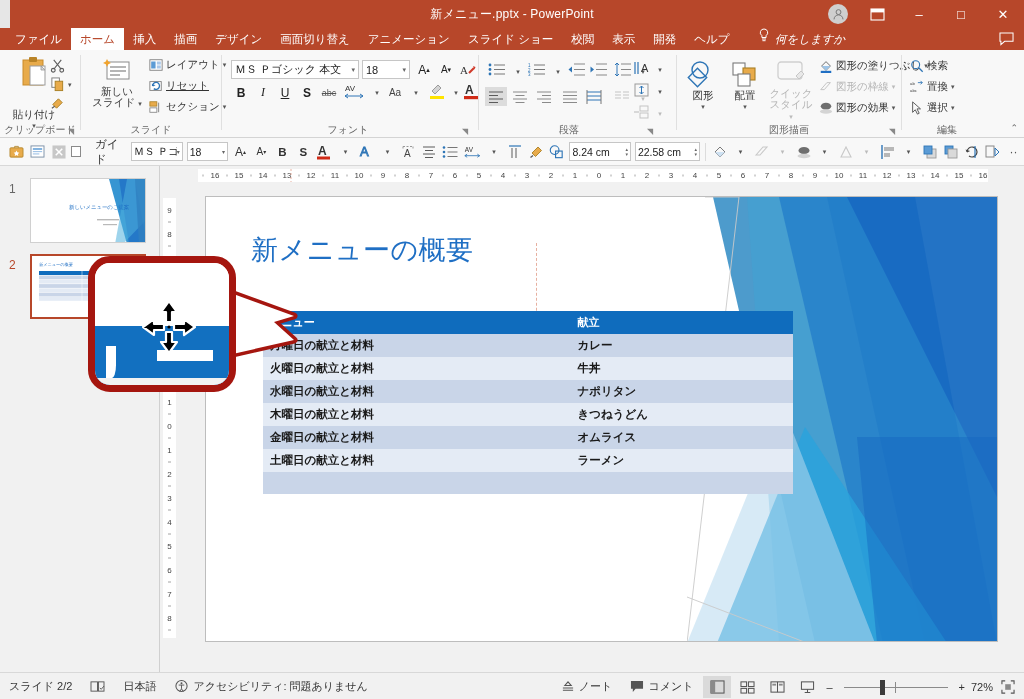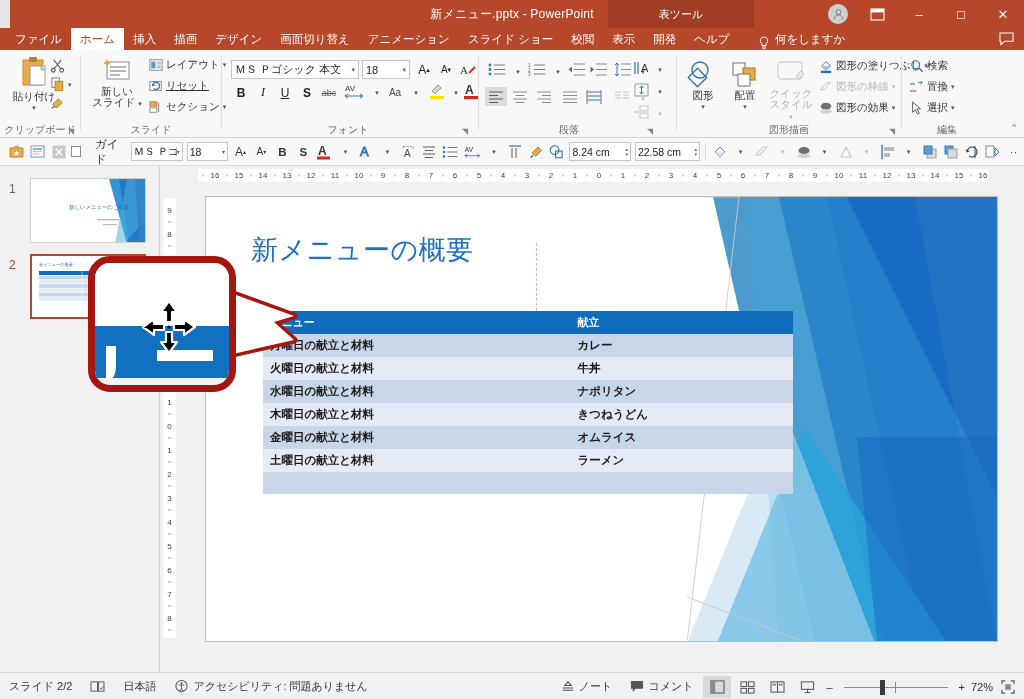--- a/index.html
+++ b/index.html
@@ -49,21 +49,21 @@
   }
   .tabs { display: flex; align-items: stretch; height: 22px; padding-left: 6px; }
   .tab {
     padding: 0 9px; height: 22px; line-height: 22px; color: #fff; font-size: 11.5px;
     white-space: nowrap; cursor: default;
   }
   .tab.active { background: #fff; color: #b7472a; }
   .tab.tool { background: #a03e24; margin-top: 45px; }
   .tellme {
     position: absolute; left: 758px; top: 0; height: 22px; line-height: 22px;
-    color: #fff; font-size: 11.5px; display: flex; align-items: flex-end; gap: 5px;
+    color: #fff; font-size: 11.5px; display: flex; align-items: flex-start; gap: 5px; font-style: italic;
   }
   .bulb { width: 12px; height: 14px; }
   .comment-ic { position: absolute; right: 10px; top: 4px; width: 15px; height: 14px; }
 
   
   .ribbon {
     position: absolute; top: 50px; left: 0; width: 1024px; height: 88px;
     background: #f8f8f8; border-bottom: 1px solid #d4d4d4;
   }
   .rgroup { position: absolute; top: 0; height: 88px; }
@@ -230,21 +230,20 @@
   .movecur { position: absolute; left: 46px; top: 36px; width: 56px; height: 56px; }
 </style>
 </head>
 <body>
 
 <div id="app">
 
   <div class="titlebar">
     <div class="tb-leftstub"></div>
     <div class="tb-title">新メニュー.pptx  -  PowerPoint</div>
-    <div class="tooltab">表ツール</div>
     <div class="tb-right">
       <div class="avatar-circle">
         <svg viewBox="0 0 16 16">
             <circle cx="8" cy="5" r="3" fill="none" stroke="#767676" stroke-width="1.2"></circle>
             <path d="M2.5 14a5.5 5.5 0 0 1 11 0" fill="none" stroke="#767676" stroke-width="1.2"></path>
           </svg>
       </div>
       <div class="tb-btn">
         <svg width="15" height="13" viewBox="0 0 15 13">
             <rect x="1" y="1" width="13" height="11" fill="none" stroke="#fff" stroke-width="1.1"></rect>
@@ -289,21 +288,21 @@
   <div class="ribbon">
 
     <div class="rgroup" style="left:0; width:80px;">
       <div class="bigbtn" style="left:6px; top:6px; width:56px;">
         <svg width="32" height="34" viewBox="0 0 32 34" style="display:block;margin:0 auto;">
           <rect x="5" y="4" width="20" height="25" fill="#e8ab4b" stroke="#c98b2b" stroke-width="1"></rect>
           <rect x="11" y="1" width="8" height="5" rx="1" fill="#b98327"></rect>
           <rect x="12" y="10" width="15" height="19" fill="#fff" stroke="#9b9b9b" stroke-width="1"></rect>
           <path d="M23 10l4 4h-4z" fill="#d8d8d8" stroke="#9b9b9b" stroke-width="0.8"></path>
         </svg>
-        <div style="margin-top:1px;">貼り付け</div>
+        <div style="margin-top:19px;">貼り付け</div>
         <div class="caret">▾</div>
       </div>
       <div class="smallbtn" style="left:50px; top:8px;">
         <svg width="15" height="15" viewBox="0 0 16 16">
             <path d="M4 2l8 10M12 2L4 12" stroke="#5b5b5b" stroke-width="1.2" fill="none"></path>
             <circle cx="3.5" cy="13" r="2" fill="none" stroke="#5b5b5b" stroke-width="1.2"></circle>
             <circle cx="12.5" cy="13" r="2" fill="none" stroke="#5b5b5b" stroke-width="1.2"></circle>
           </svg>
       </div>
       <div class="smallbtn" style="left:50px; top:27px;">

